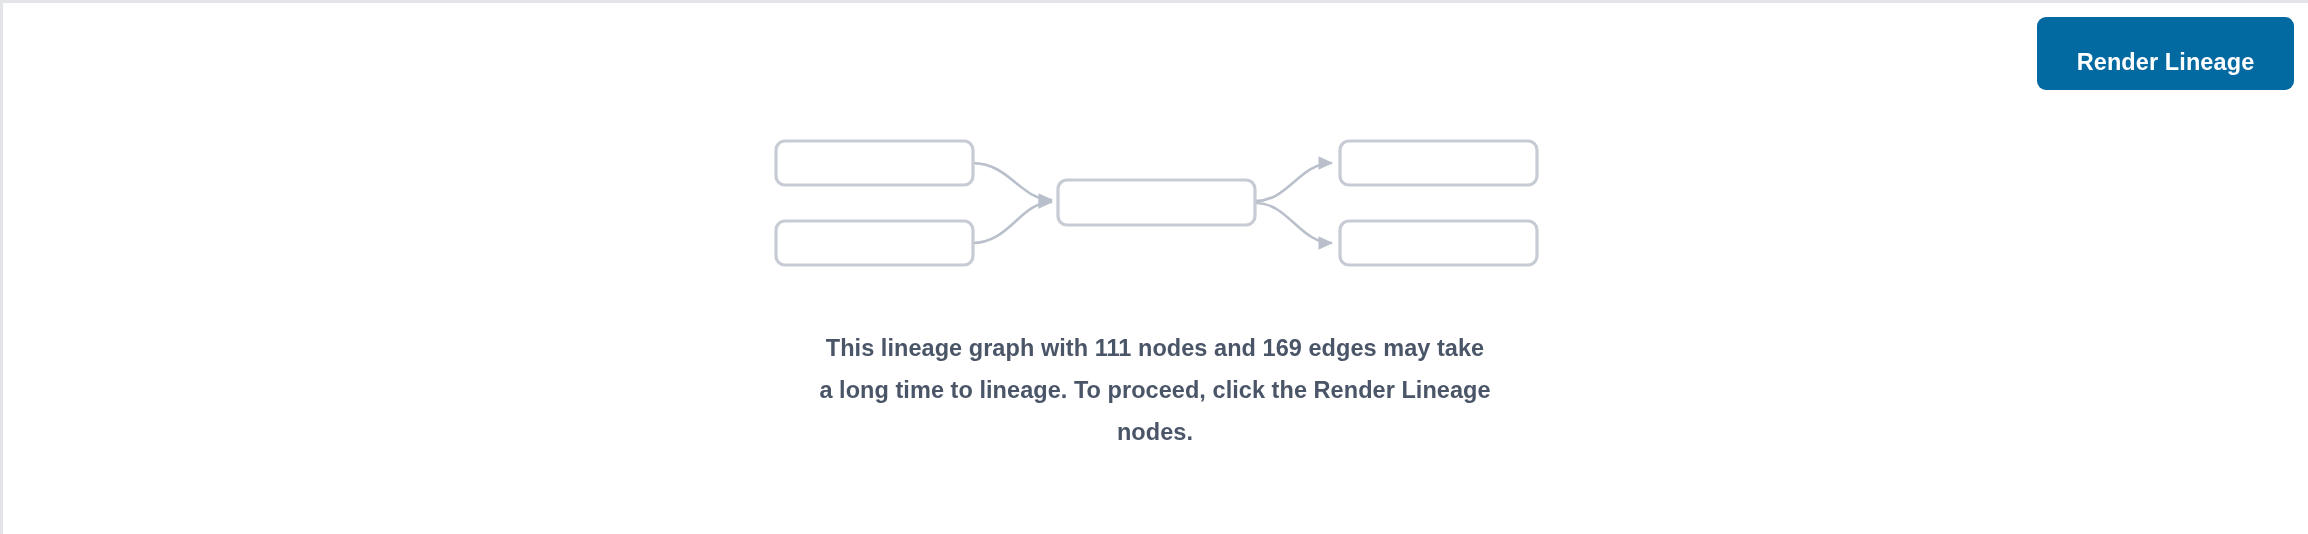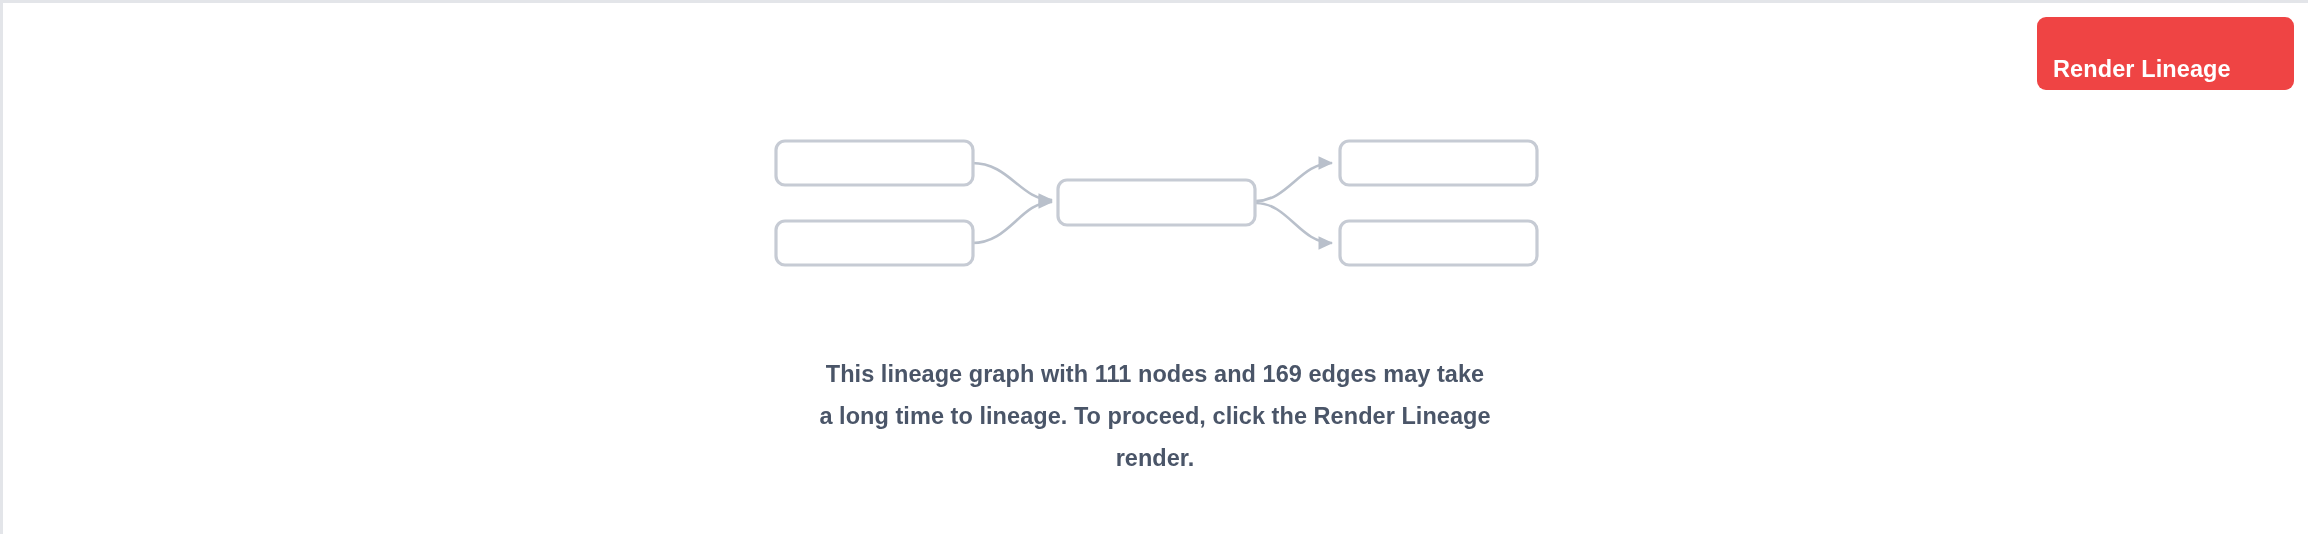--- a/index.html
+++ b/index.html
@@ -40,31 +40,31 @@
     background: #e3e5e9;
   }
 
   
   .render-lineage-button {
     position: absolute;
     left: 2037px;
     top: 17px;
     width: 257px;
     height: 73px;
-    background: #ef4444;
+    background: #0369a1;
     border: none;
     border-radius: 9px;
     color: #ffffff;
     font-family: "Liberation Sans", sans-serif;
     font-size: 23.5px;
     font-weight: bold;
     letter-spacing: 0.1px;
     line-height: 73px;
-    text-align: left;
-    padding: 16px;
+    text-align: center;
+    padding: 9px;
     cursor: pointer;
     white-space: nowrap;
     user-select: none;
   }
 
   
   .lineage-placeholder {
     position: absolute;
     left: 760px;
     top: 128px;
@@ -81,21 +81,20 @@
     left: 760px;
     top: 327px;
     width: 790px;
     text-align: center;
     color: #4a5568;
     font-family: "Liberation Sans", sans-serif;
     font-size: 23.5px;
     font-weight: bold;
     line-height: 42px;
     letter-spacing: 0.05px;
-    margin-top: 26px;
   }
 </style>
 </head>
 <body>
 
 <div id="app-root">
 
   <div class="edge-top"></div>
   <div class="edge-left"></div>
 
@@ -119,16 +118,16 @@
       <rect x="16" y="93" width="197" height="44" rx="9" ry="9" fill="#ffffff" stroke="#c6cbd4" stroke-width="3.2"></rect>
       <rect x="298" y="52" width="197" height="45" rx="9" ry="9" fill="#ffffff" stroke="#c6cbd4" stroke-width="3.2"></rect>
       <rect x="580" y="13" width="197" height="44" rx="9" ry="9" fill="#ffffff" stroke="#c6cbd4" stroke-width="3.2"></rect>
       <rect x="580" y="93" width="197" height="44" rx="9" ry="9" fill="#ffffff" stroke="#c6cbd4" stroke-width="3.2"></rect>
     </svg>
   </div>
 
   <div class="lineage-message">
     <div>This lineage graph with 111 nodes and 169 edges may take</div>
     <div>a long time to lineage. To proceed, click the Render Lineage</div>
-    <div>render.</div>
+    <div>nodes.</div>
   </div>
 
 </div>
 
 </body></html>

